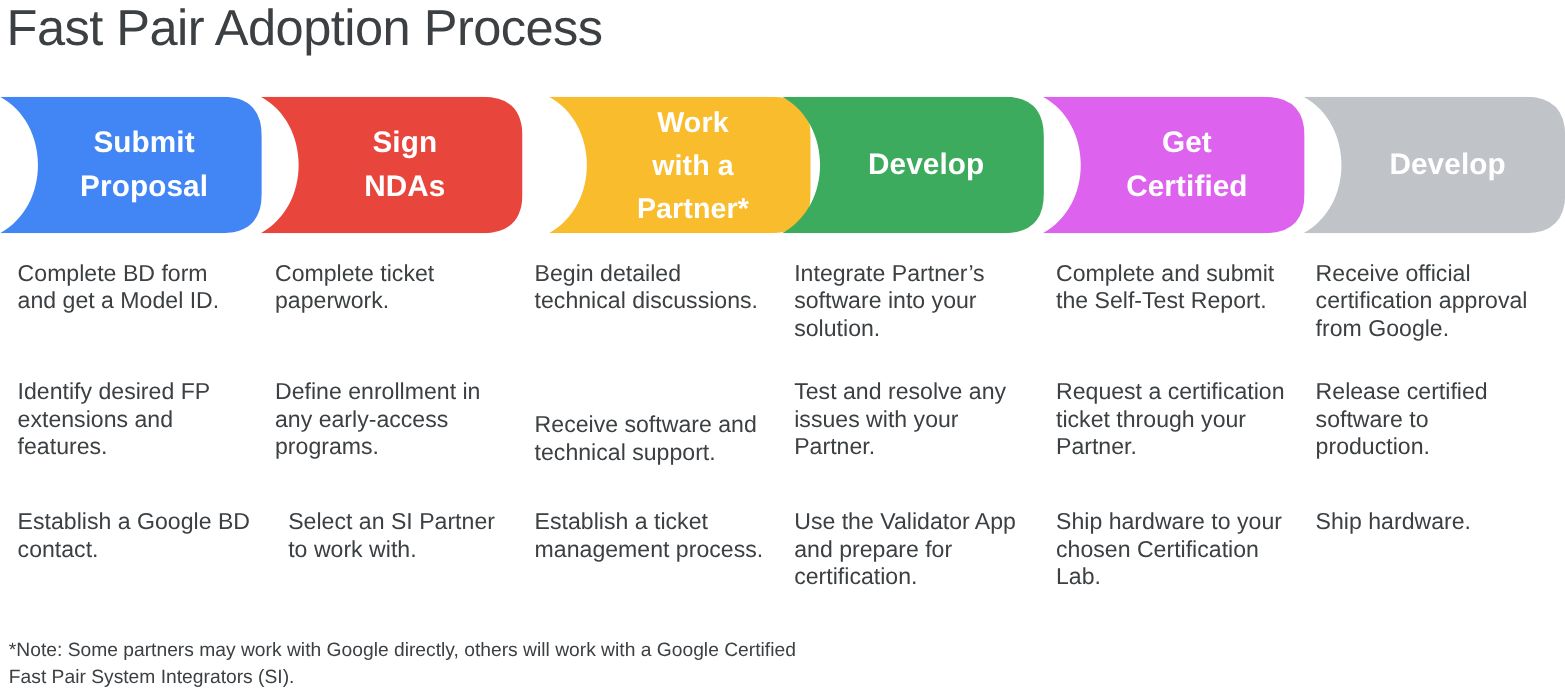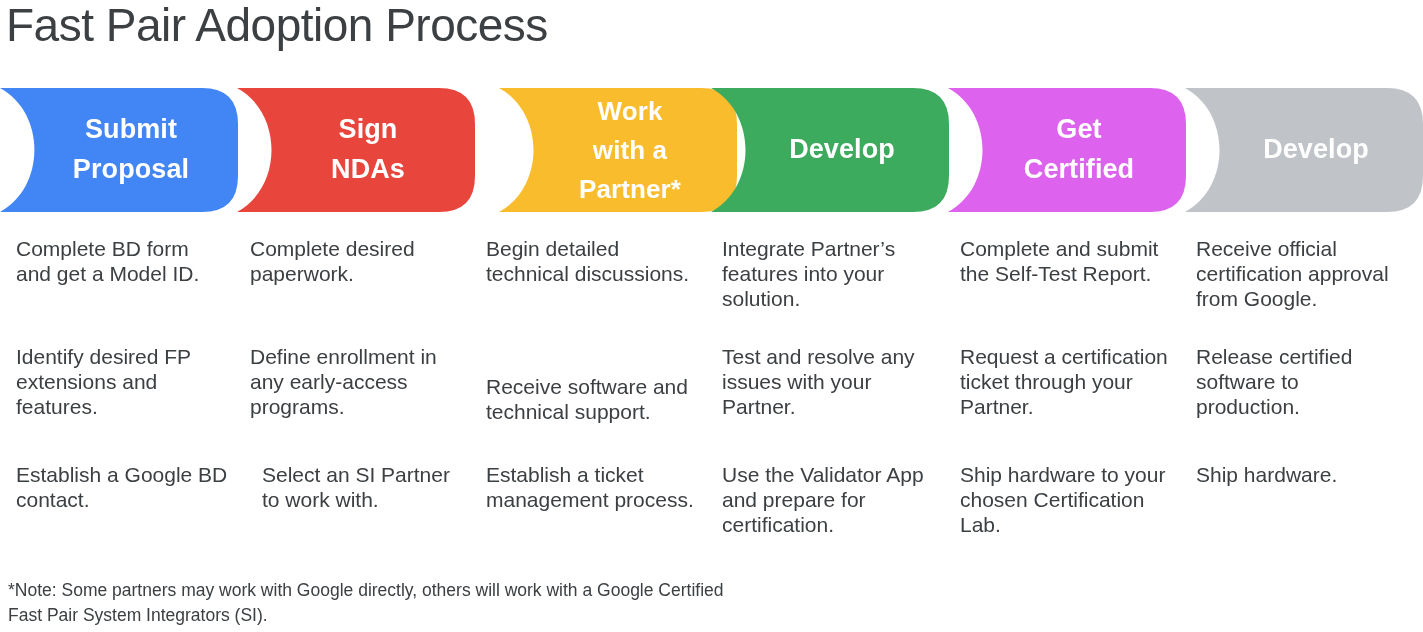--- a/index.html
+++ b/index.html
@@ -166,31 +166,31 @@
       </div>
     </div>
 
   <div id="columns">
       <div class="column" style="left: 16px; width: 212px; height: 330px;">
         <div class="bullet row0" style="width: 212px;">Complete BD form and get a Model ID.</div>
         <div class="bullet row1" style="width: 212px;">Identify desired FP extensions and features.</div>
         <div class="bullet row2" style="width: 212px;">Establish a Google BD contact.</div>
       </div>
       <div class="column" style="left: 250px; width: 200px; height: 330px;">
-        <div class="bullet row0" style="width: 200px;">Complete desired paperwork.</div>
+        <div class="bullet row0" style="width: 200px;">Complete ticket paperwork.</div>
         <div class="bullet row1" style="width: 200px;">Define enrollment in any early-access programs.</div>
         <div class="bullet row2" style="width: 200px; margin-left: 12px;">Select an SI Partner to work with.</div>
       </div>
       <div class="column" style="left: 486px; width: 215px; height: 330px;">
         <div class="bullet row0" style="width: 215px;">Begin detailed technical discussions.</div>
         <div class="bullet row1" style="width: 215px; margin-top: 30px;">Receive software and technical support.</div>
         <div class="bullet row2" style="width: 215px;">Establish a ticket management process.</div>
       </div>
       <div class="column" style="left: 722px; width: 205px; height: 330px;">
-        <div class="bullet row0" style="width: 205px;">Integrate Partner’s features into your solution.</div>
+        <div class="bullet row0" style="width: 205px;">Integrate Partner’s software into your solution.</div>
         <div class="bullet row1" style="width: 205px;">Test and resolve any issues with your Partner.</div>
         <div class="bullet row2" style="width: 205px;">Use the Validator App and prepare for certification.</div>
       </div>
       <div class="column" style="left: 960px; width: 212px; height: 330px;">
         <div class="bullet row0" style="width: 212px;">Complete and submit the Self-Test Report.</div>
         <div class="bullet row1" style="width: 212px;">Request a certification ticket through your Partner.</div>
         <div class="bullet row2" style="width: 212px;">Ship hardware to your chosen Certification Lab.</div>
       </div>
       <div class="column" style="left: 1196px; width: 200px; height: 330px;">
         <div class="bullet row0" style="width: 200px;">Receive official certification approval from Google.</div>

